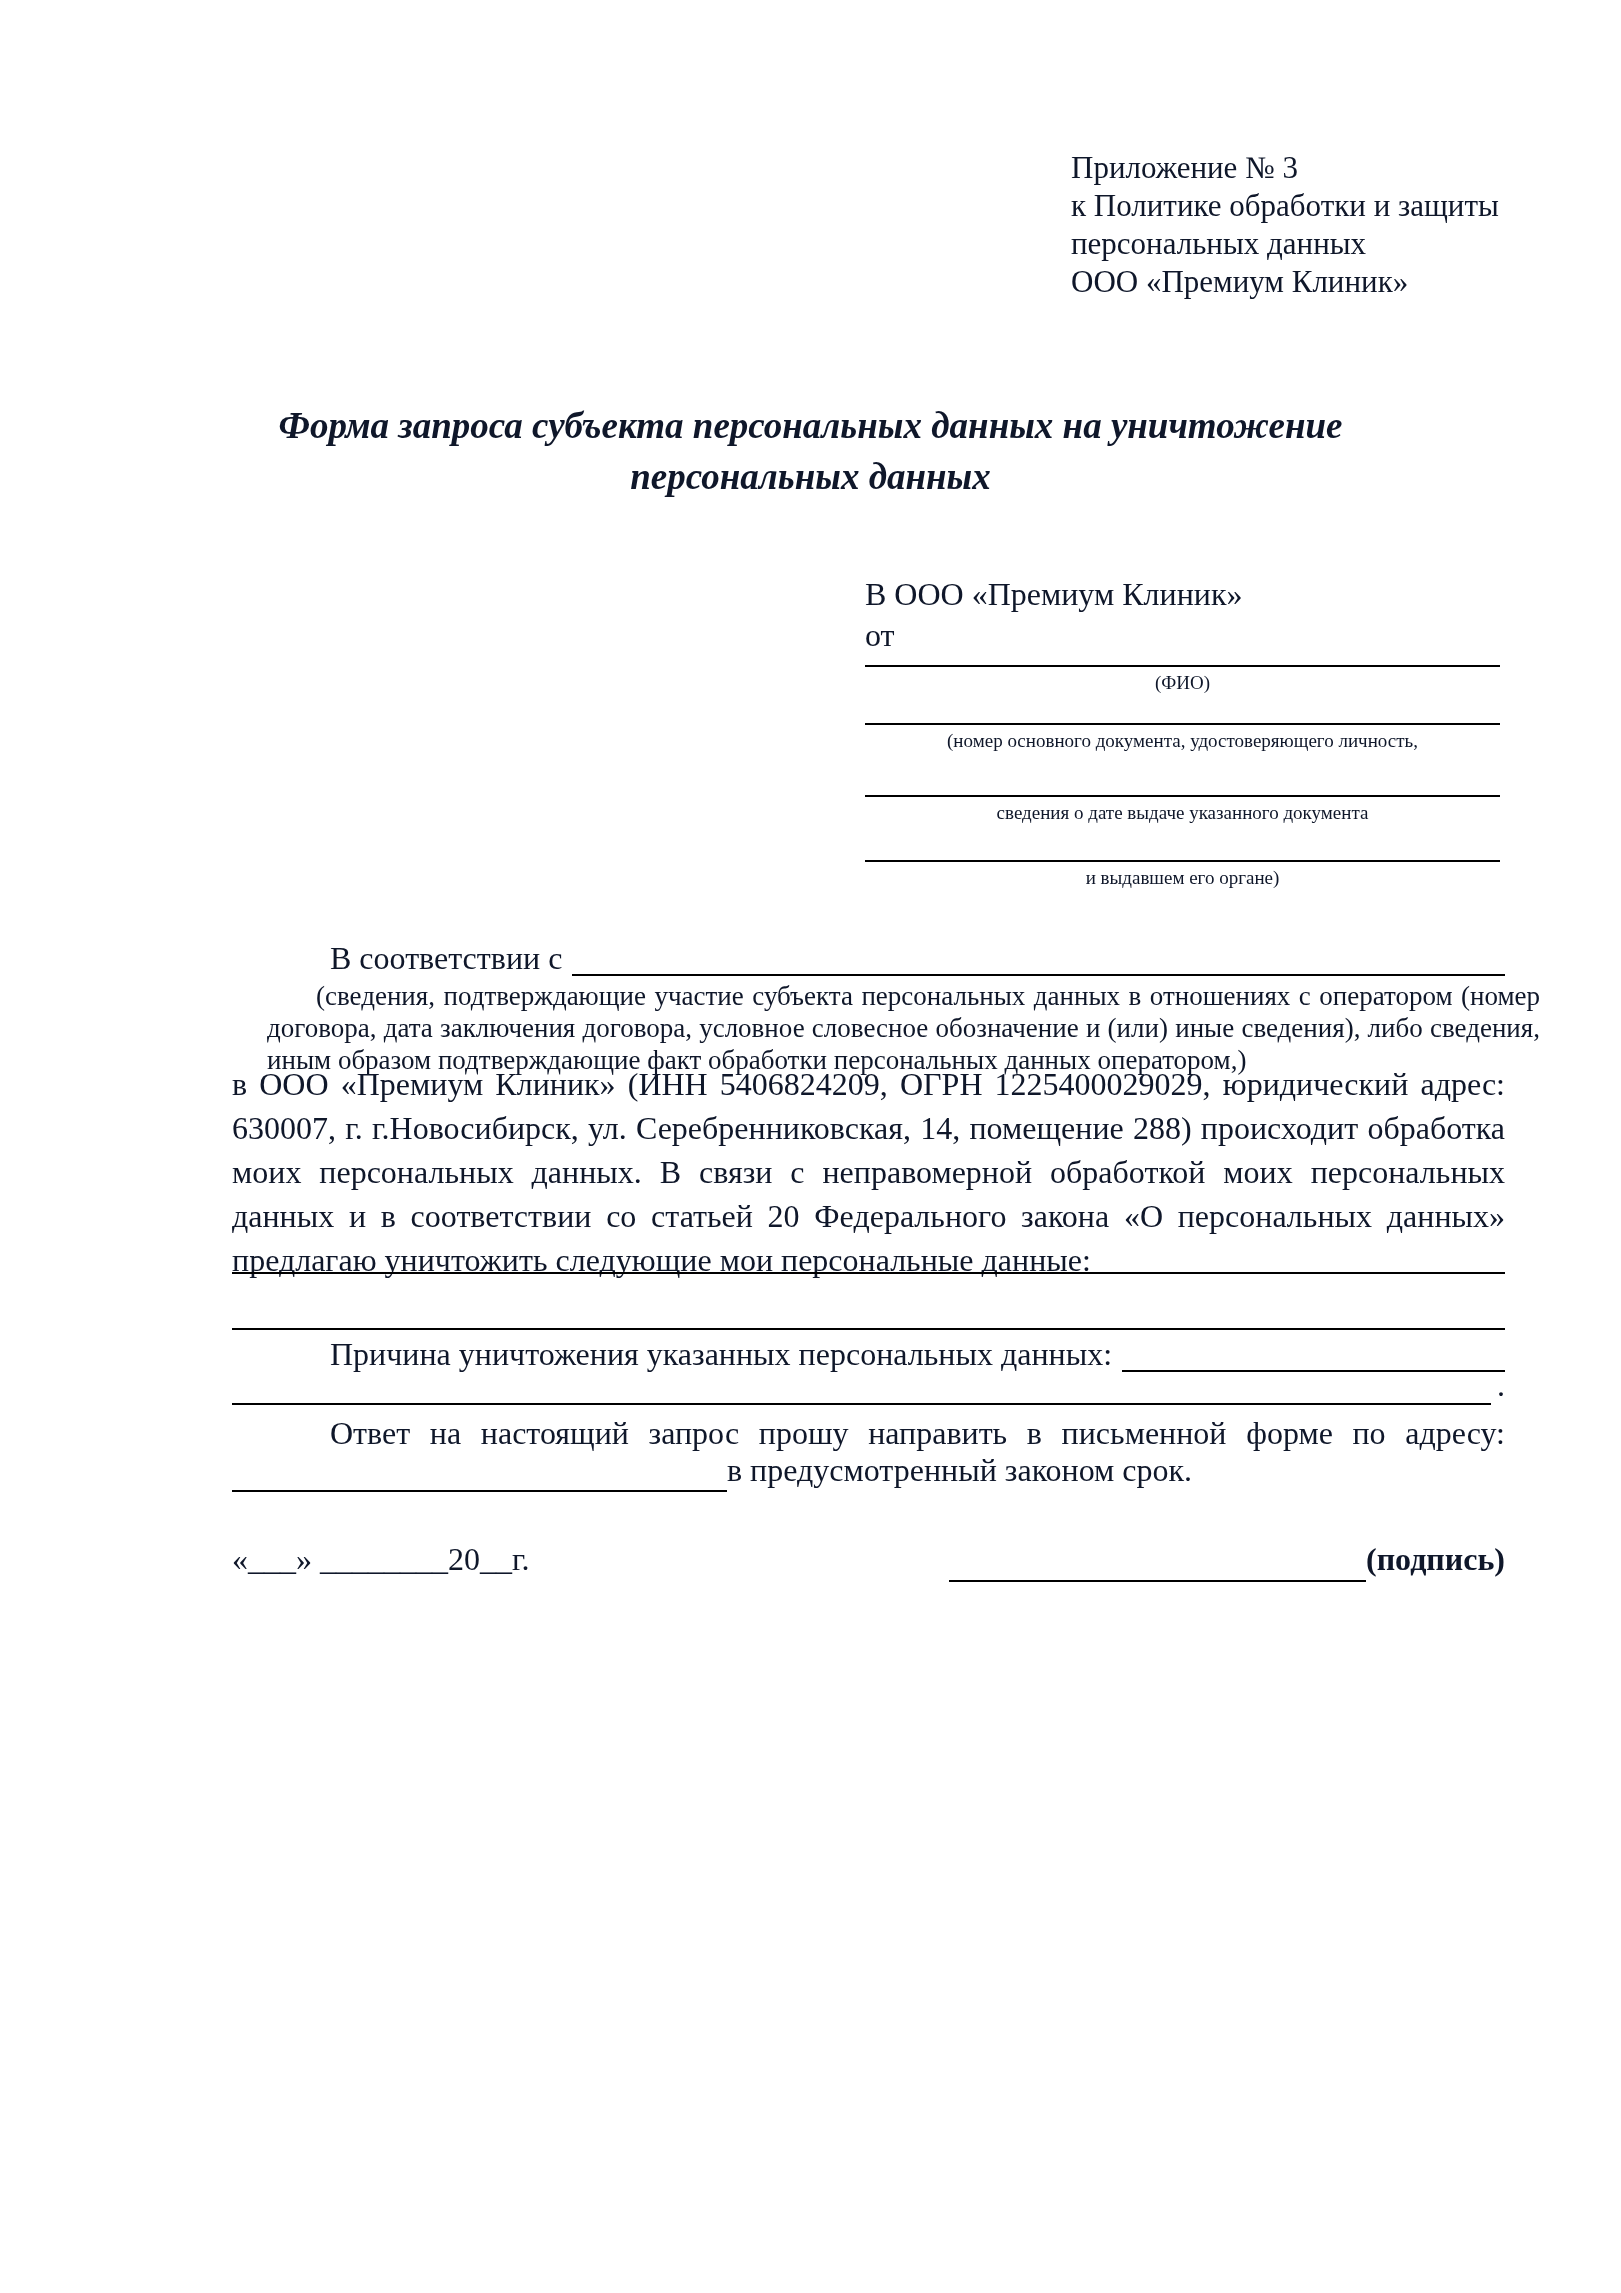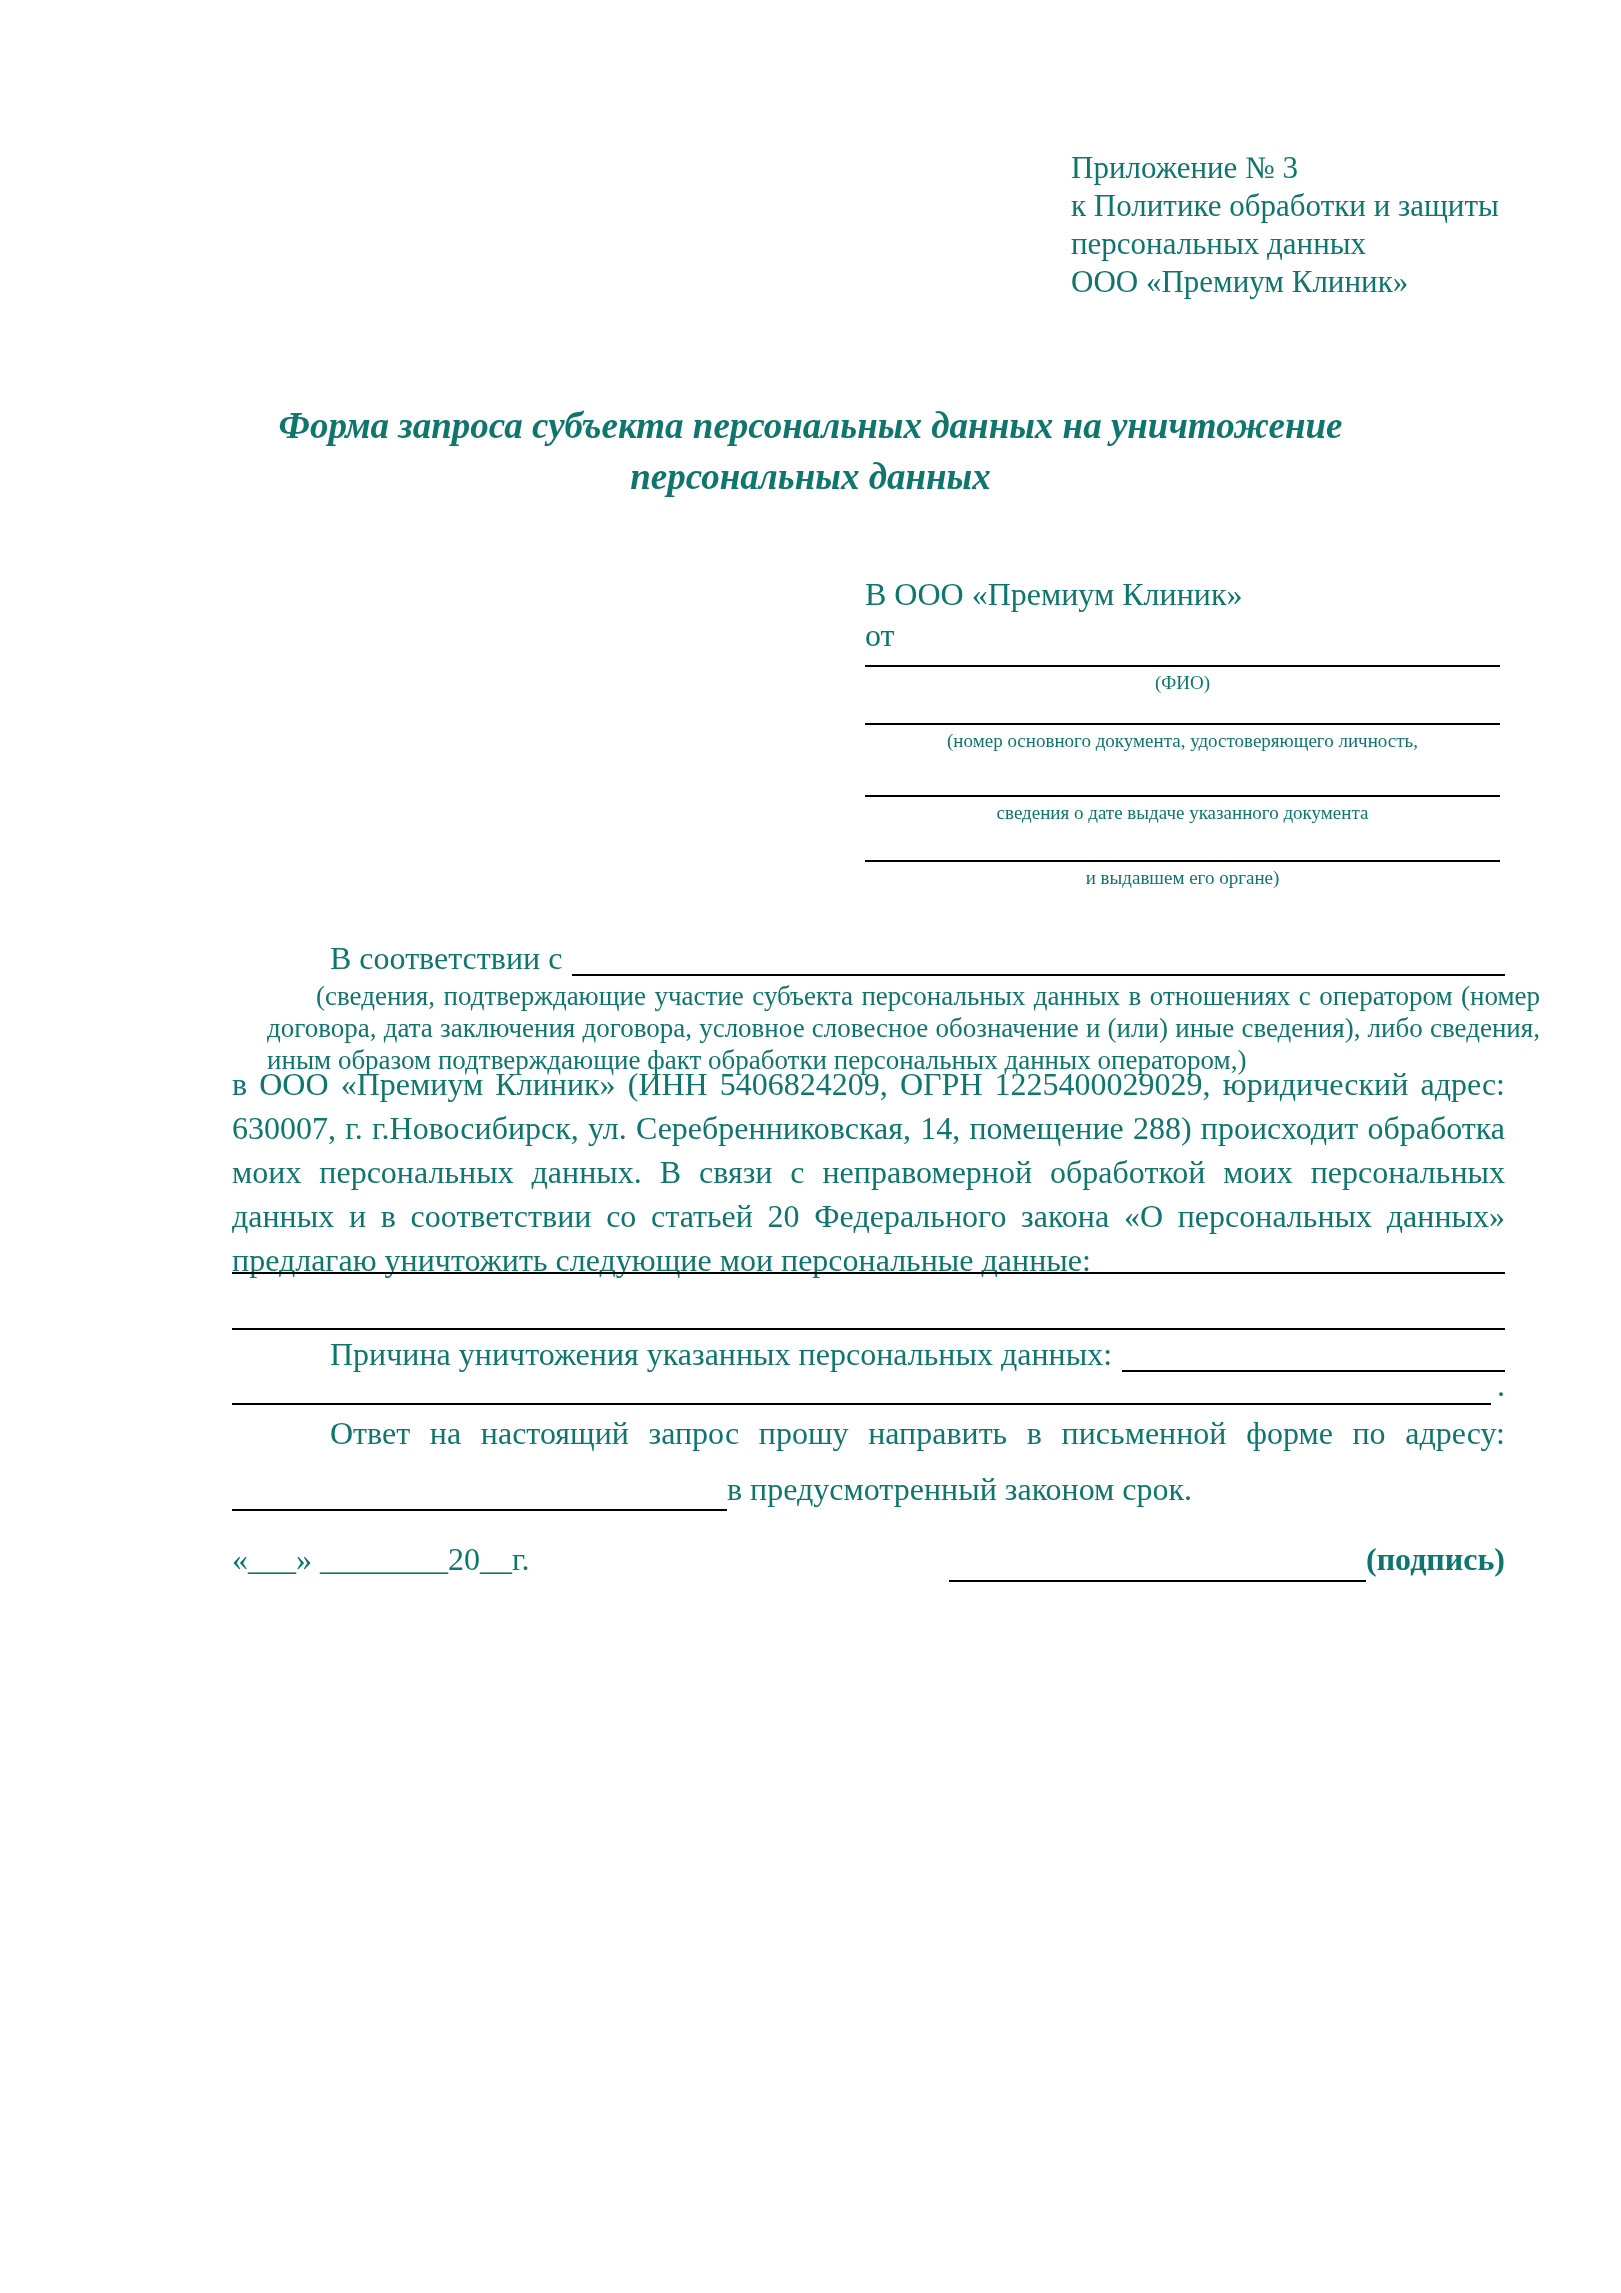--- a/index.html
+++ b/index.html
@@ -1,21 +1,21 @@
 <!DOCTYPE html>
 <html lang="ru"><head>
 <meta charset="utf-8">
 <style>
   html, body { margin: 0; padding: 0; background: #fff; }
   .page {
     position: relative;
     width: 1621px;
     height: 2294px;
     background: #ffffff;
-    color: #0f766e;
+    color: #0f172a;
     font-family: "Liberation Serif", "DejaVu Serif", serif;
     overflow: hidden;
   }
 
   
   .header-note {
     position: absolute;
     left: 1071px;
     top: 149px;
     width: 451px;
@@ -122,21 +122,20 @@
     line-height: 44px;
     text-align: justify;
     text-align-last: justify;
     text-indent: 98px;
   }
   .response-line2 {
     top: 1449px;
     display: flex;
     align-items: flex-end;
     font-size: 32px;
-    margin-top: 19px;
   }
   .addr-underline {
     width: 495px;
     height: 35px;
     border-bottom: 2.9px solid #000;
   }
   .response-line2 .txt { line-height: 43px; }
 
   .footer-row {
     top: 1537px;

